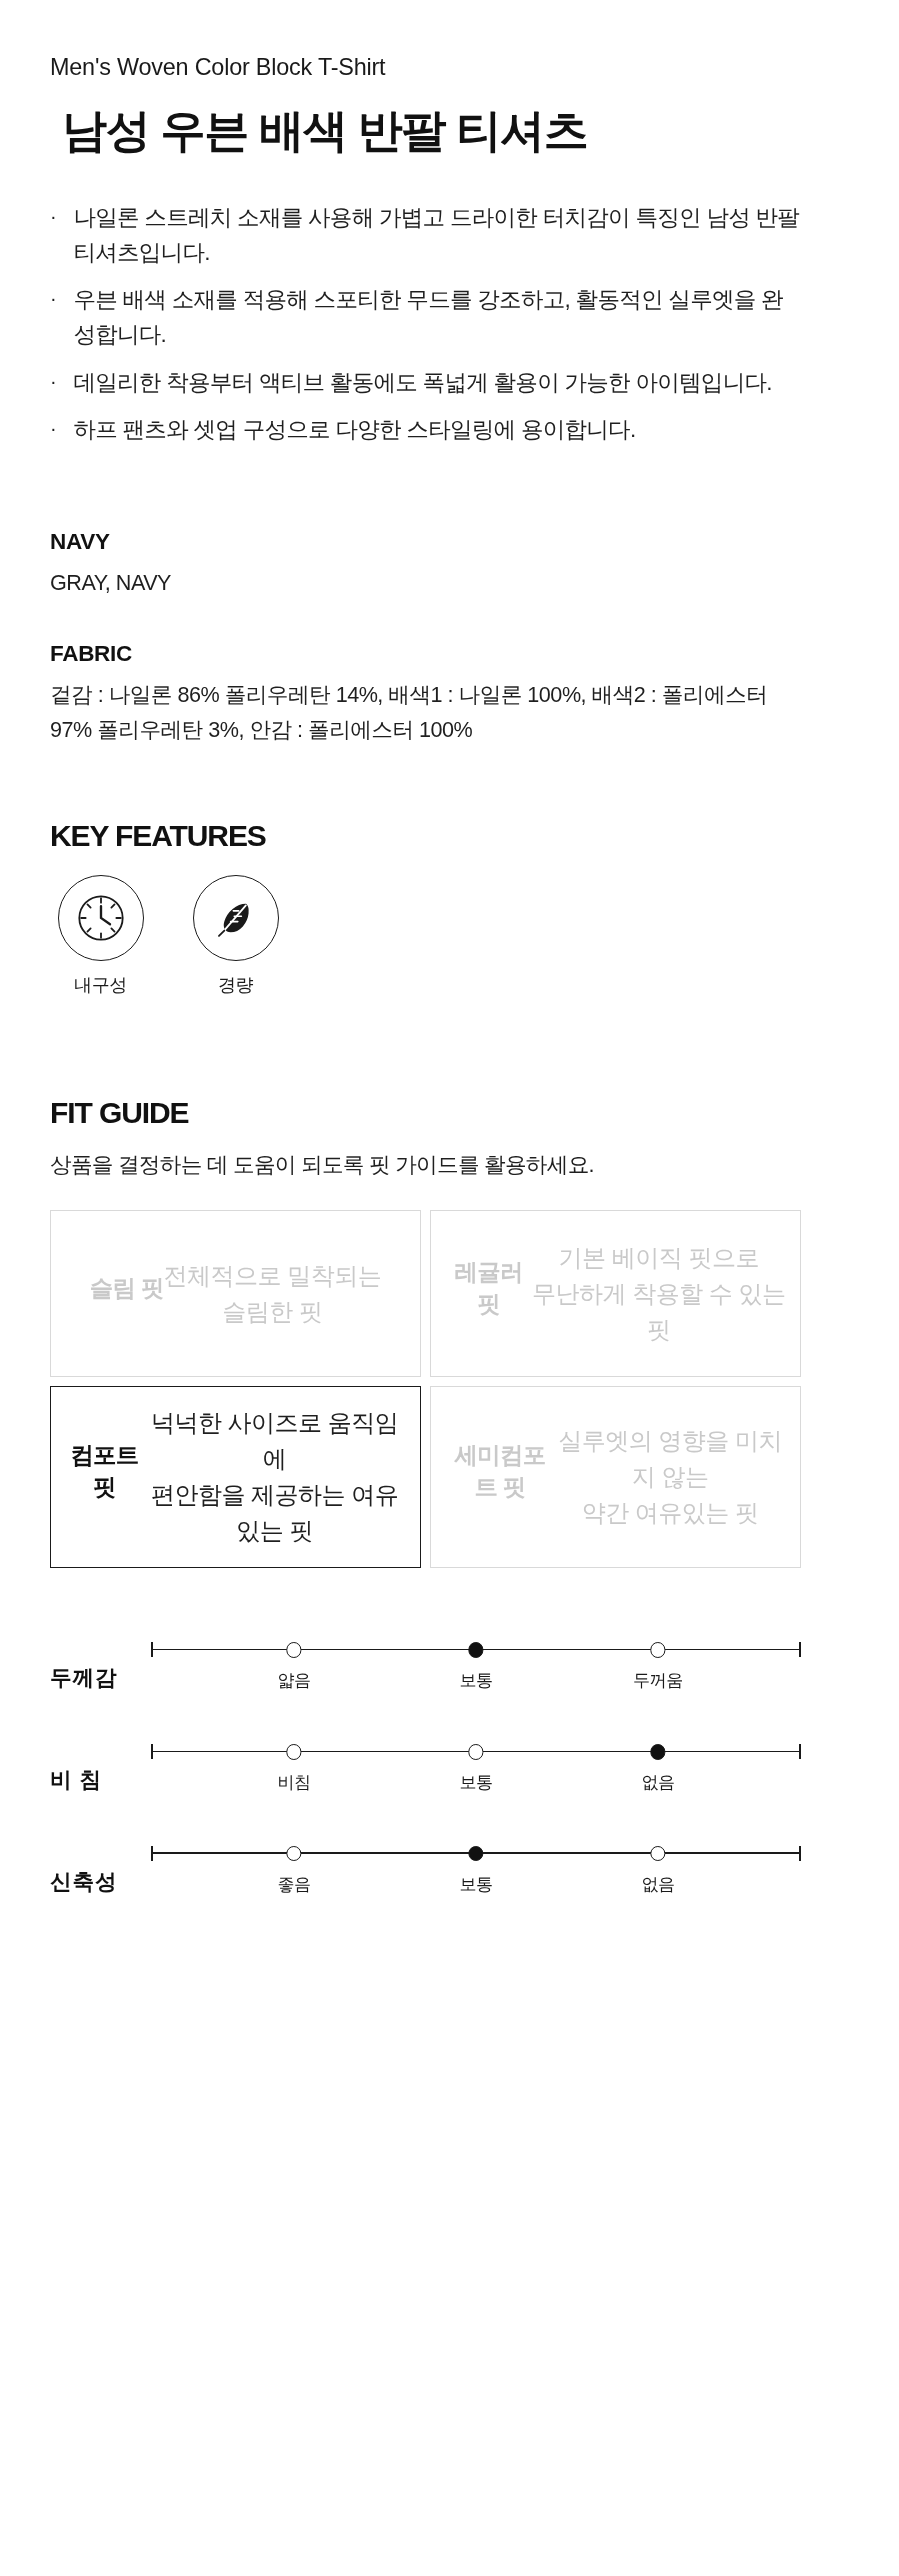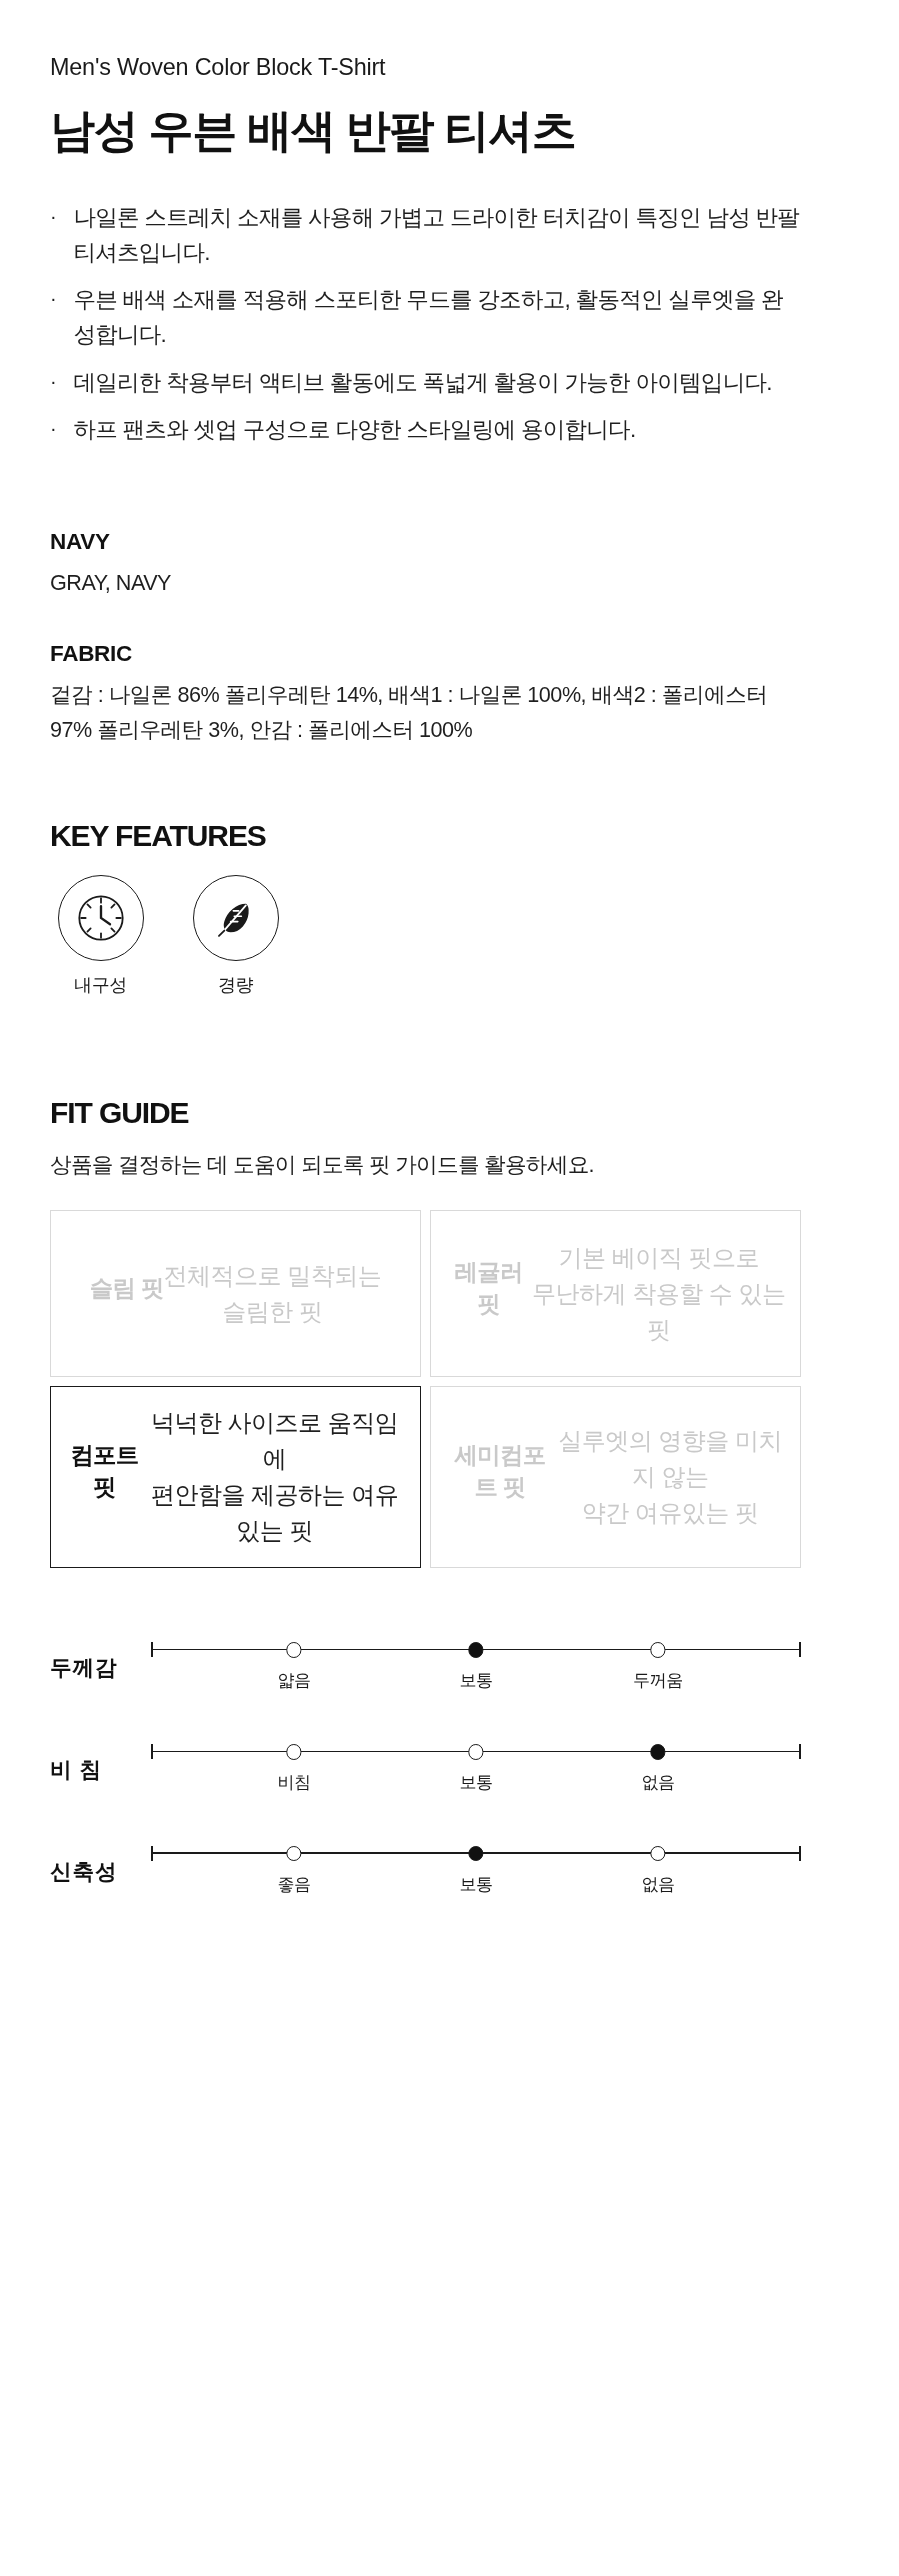--- a/index.html
+++ b/index.html
@@ -23,20 +23,21 @@
     letter-spacing: -0.2px;
     color: #1a1a1a;
     margin-bottom: 20px;
   }
   .kor-title {
     font-size: 45px;
     font-weight: 700;
     letter-spacing: -1.3px;
     color: #111111;
     margin-bottom: 40px;
+    margin-left: 12px;
   }
 
   
   .bullets { list-style: none; margin-bottom: 81px; }
   .bullets li {
     display: flex;
     align-items: flex-start;
     font-size: 22.5px;
     line-height: 1.55;
     letter-spacing: -0.7px;
@@ -140,21 +141,21 @@
     color: #c9c9c9;
   }
   .fit-card.selected { border: 1.8px solid #1a1a1a; }
   .fit-card.selected .fit-name { color: #111; }
   .fit-card.selected .fit-desc { color: #1f1f1f; }
 
   
   .sliders { margin-top: 27px; }
   .slider-row {
     display: flex;
-    align-items: center;
+    align-items: flex-end;
     margin-bottom: 41px;
   }
   .slider-name {
     width: 101px;
     flex: 0 0 101px;
     font-size: 21.6px;
     font-weight: 700;
     letter-spacing: 0.9px;
     color: #111;
     padding-top: 10.8px;

